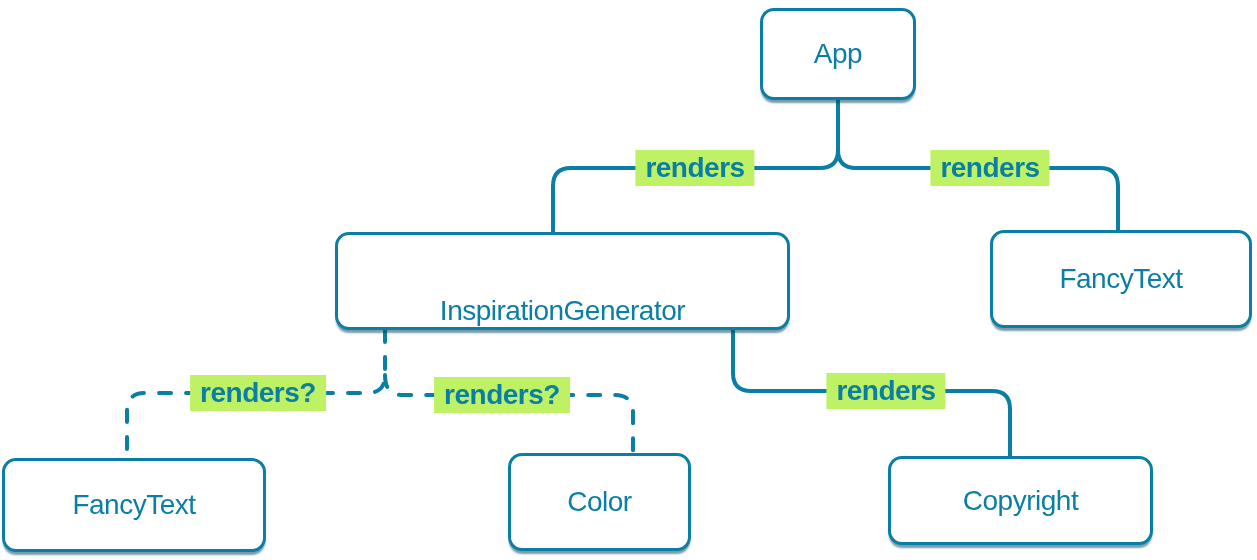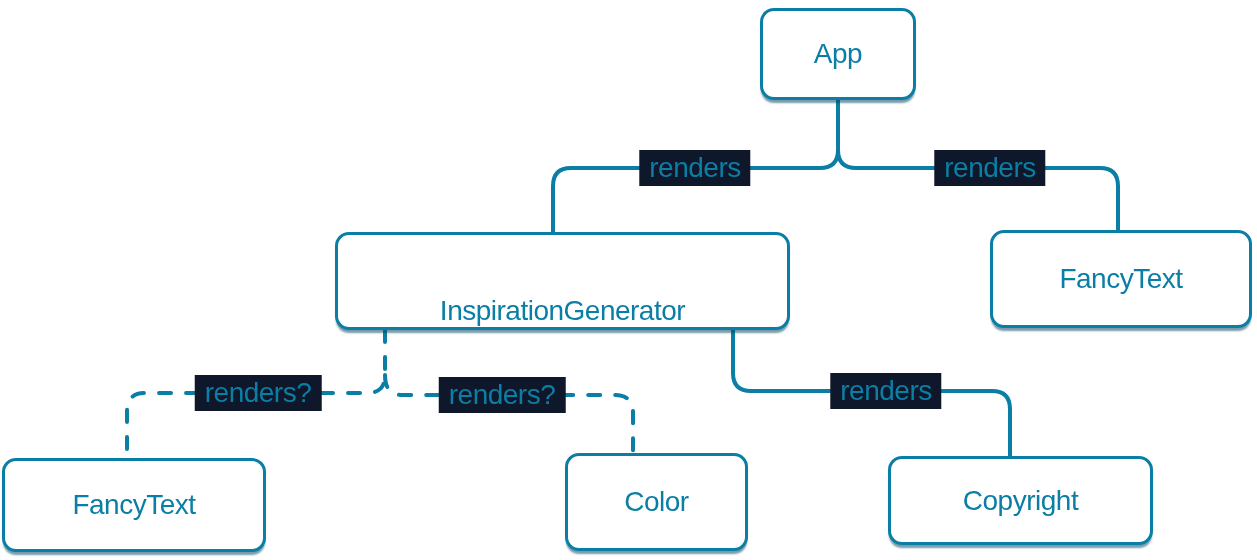--- a/index.html
+++ b/index.html
@@ -43,25 +43,25 @@
     justify-content: center;
     color: var(--accent);
     font-size: 28px;
     font-weight: 400;
     letter-spacing: -0.5px;
     white-space: nowrap;
   }
   .edge-label {
     position: absolute;
     transform: translate(-50%, -50%);
-    background: #0f172a;
+    background: #bef264;
     padding: 2px 10px;
     color: var(--accent);
     font-size: 28px;
-    font-weight: 400;
+    font-weight: 700;
     letter-spacing: -0.5px;
     white-space: nowrap;
   }
 </style>
 </head>
 <body>
 
 <div class="canvas" style="--accent: #0a7ea4; --node-bg: #ffffff; --shadow: rgba(8, 73, 101, 0.55);">
 
   <svg class="edges" viewBox="0 0 1257 560" aria-hidden="true">
@@ -87,21 +87,21 @@
   </div>
 
   <div class="node" style="left:990px; top:230px; width:262px; height:98px;">
     <span>FancyText</span>
   </div>
 
   <div class="node" style="left:2px; top:458px; width:264px; height:94px;">
     <span>FancyText</span>
   </div>
 
-  <div class="node" style="left:565px; top:453px; width:183px; height:98px;">
+  <div class="node" style="left:508px; top:453px; width:183px; height:98px;">
     <span>Color</span>
   </div>
 
   <div class="node" style="left:880px; top:456px; width:265px; height:89px;margin-left:8px;">
     <span>Copyright</span>
   </div>
 
 </div>
 
 </body></html>

